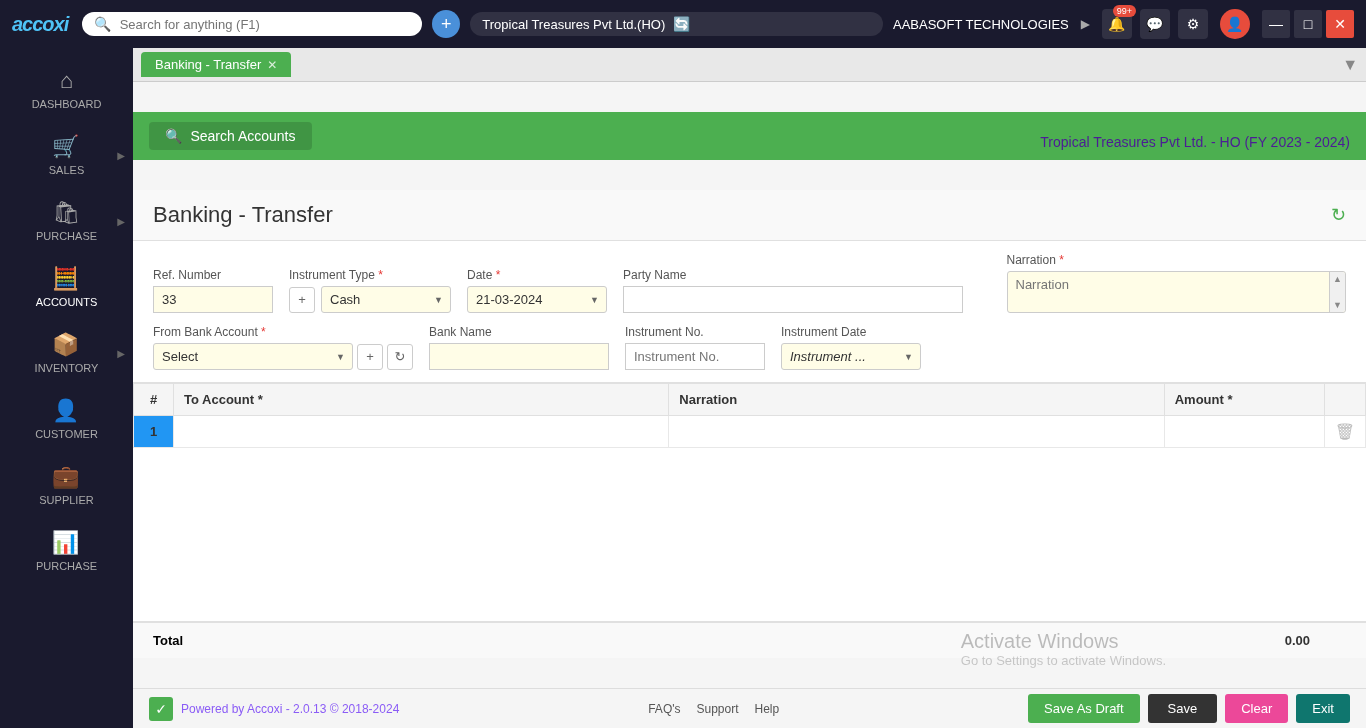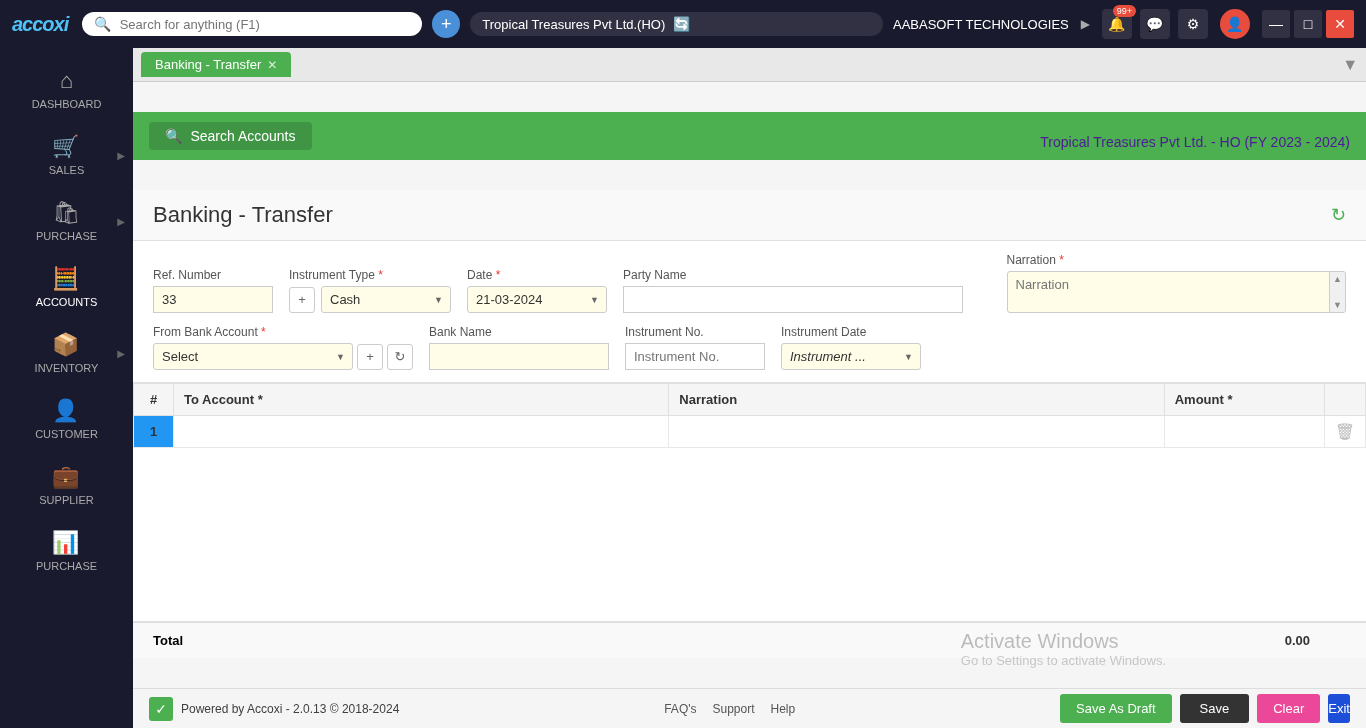--- a/index.html
+++ b/index.html
@@ -380,21 +380,21 @@
     }
     .footer-logo { display: flex; align-items: center; gap: 8px; }
     .footer-logo-icon {
       background: #4CAF50;
       border-radius: 3px;
       width: 24px; height: 24px;
       display: flex; align-items: center; justify-content: center;
       color: white;
       font-size: 14px;
     }
-    .footer-text { font-size: 12px; color: #404040; }
+    .footer-text { font-size: 12px; color: #8b5cf6; }
     .footer-links { display: flex; gap: 16px; font-size: 12px; color: #666; }
     .footer-link { cursor: pointer; color: #555; }
     .footer-buttons { display: flex; gap: 8px; }
     .btn-save-draft {
       background: #4CAF50;
       color: white;
       border: none;
       padding: 7px 16px;
       border-radius: 3px;
       font-size: 13px;
@@ -412,24 +412,24 @@
     .btn-clear {
       background: #ec4899;
       color: white;
       border: none;
       padding: 7px 16px;
       border-radius: 3px;
       font-size: 13px;
       cursor: pointer;
     }
     .btn-exit {
-      background: #1d4ed8;
-      color: white;
-      border: none;
-      padding: 7px 0;
+      background: #0f766e;
+      color: white;
+      border: none;
+      padding: 7px 16px;
       border-radius: 3px;
       font-size: 13px;
       cursor: pointer;
     }
 
     
     .activate-windows {
       position: absolute;
       bottom: 60px;
       right: 200px;

